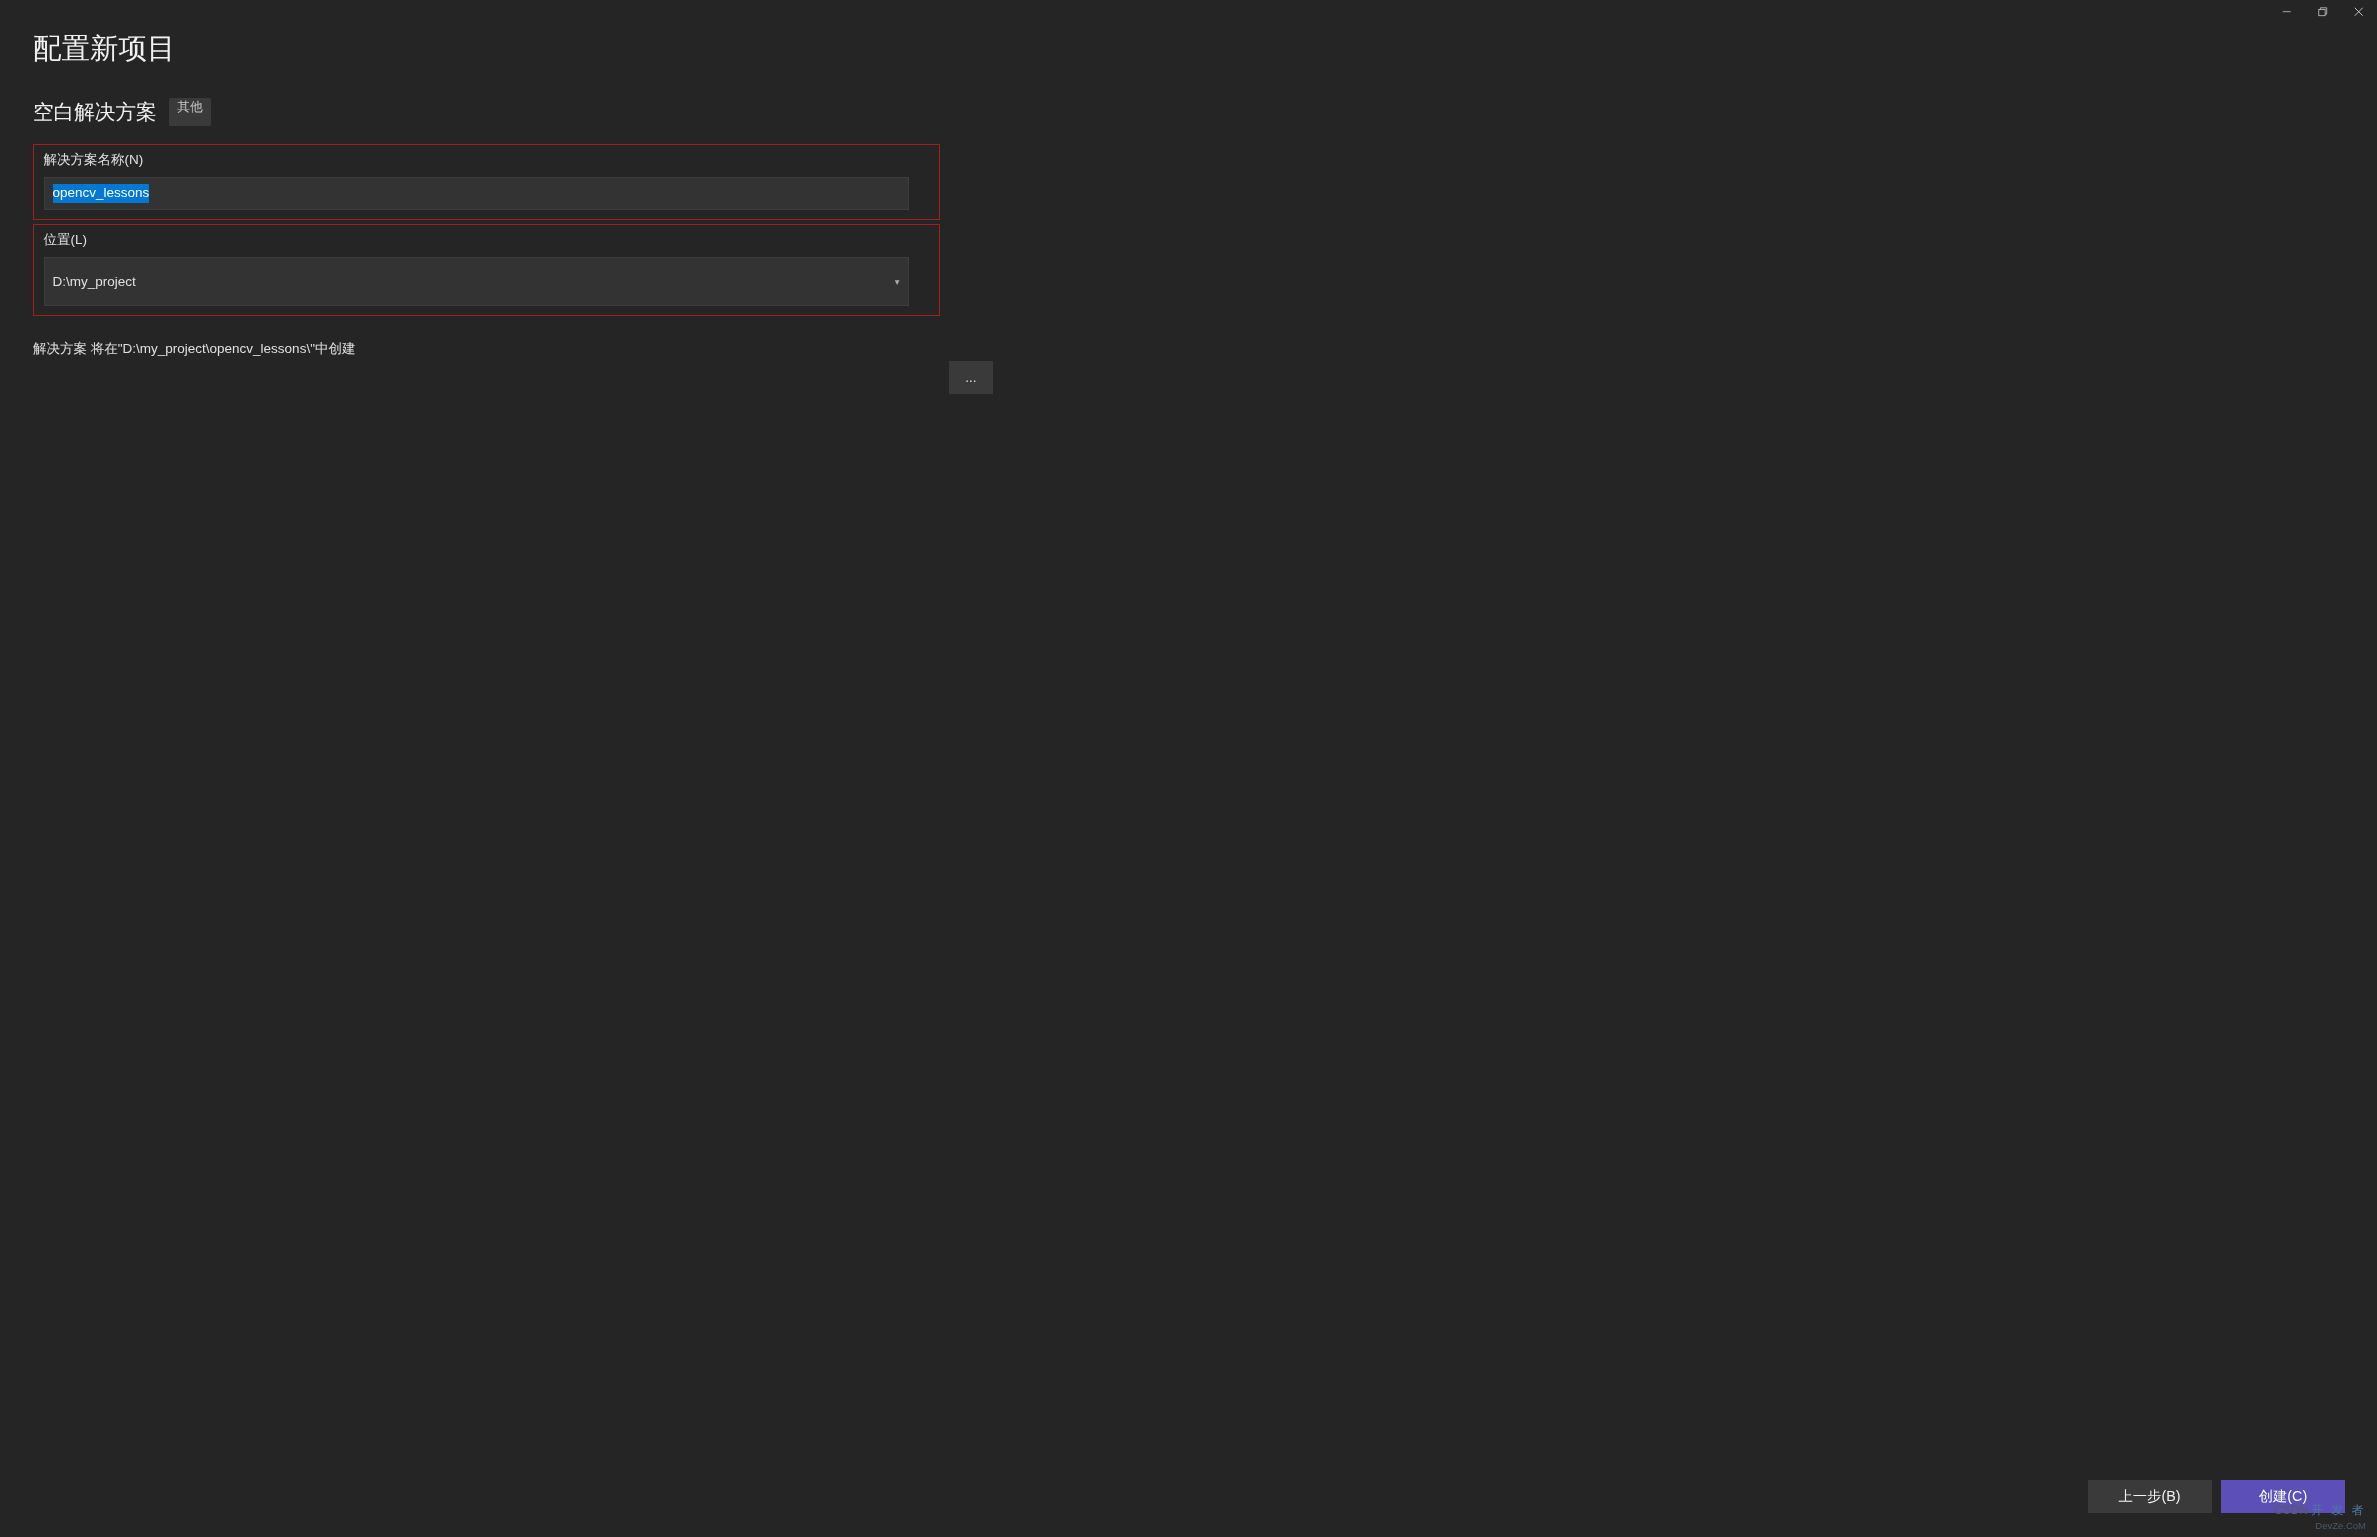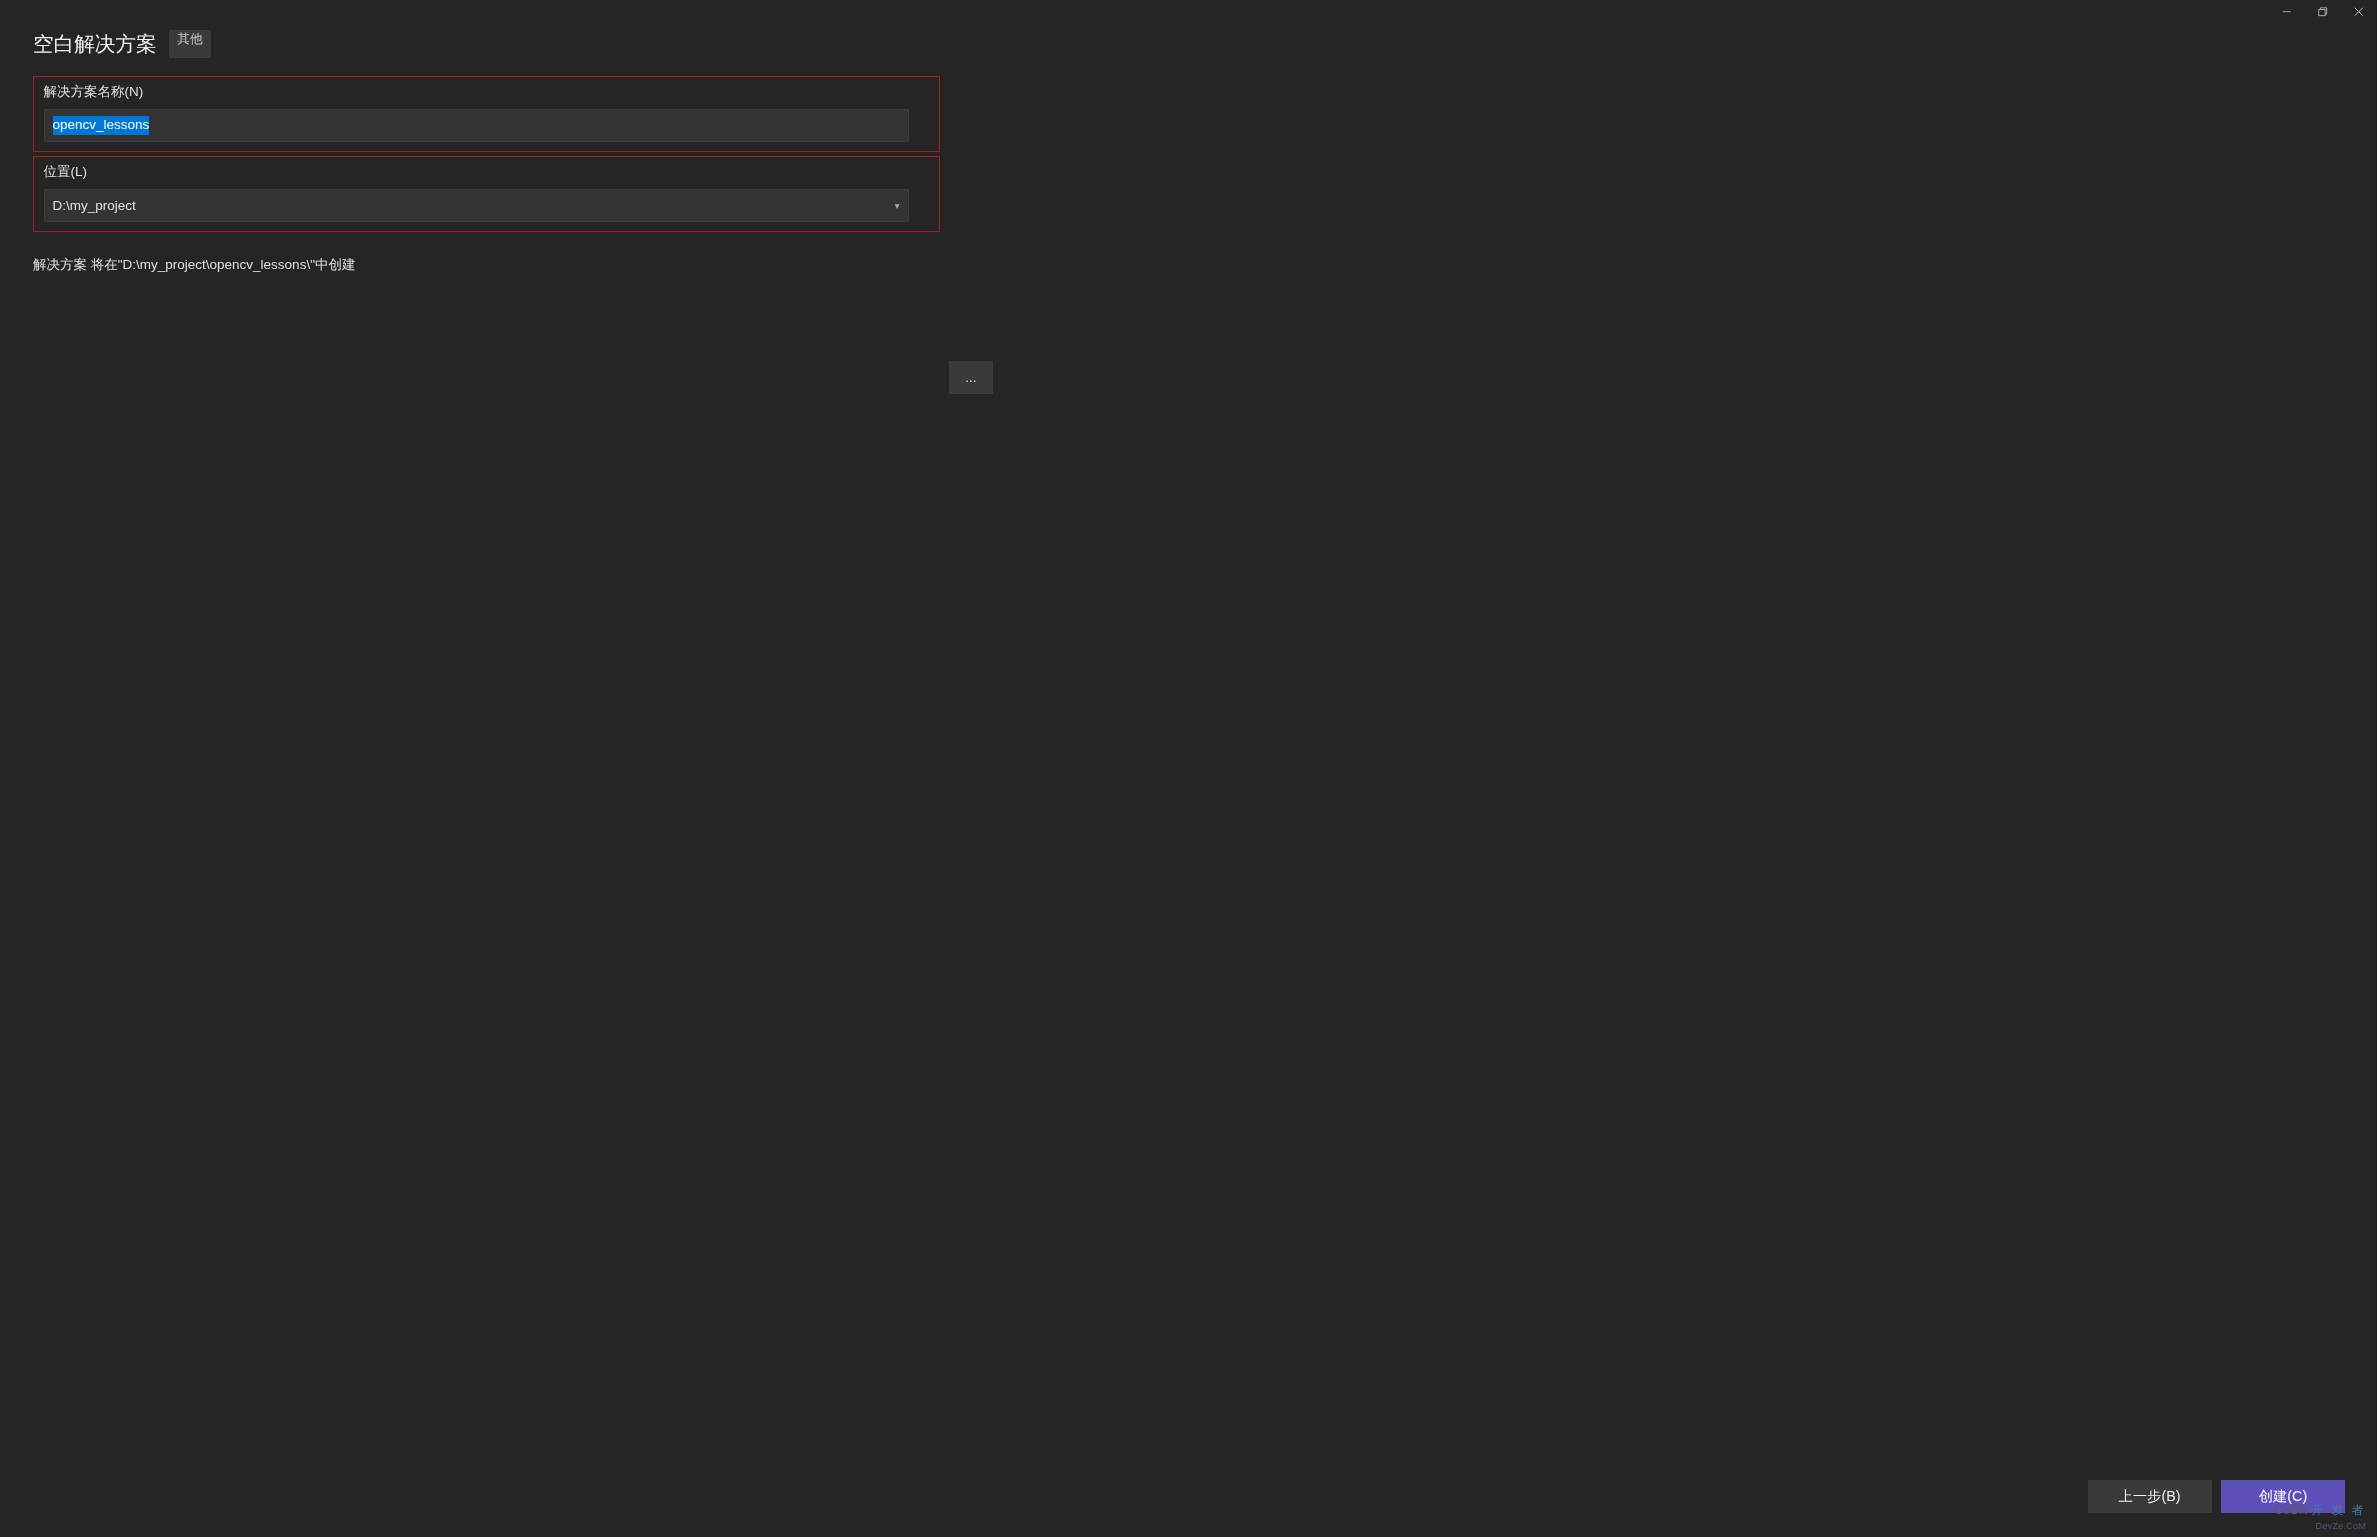--- a/index.html
+++ b/index.html
@@ -94,21 +94,21 @@
     display: flex;
     align-items: center;
   }
   .location-row {
     display: flex;
     align-items: center;
     gap: 17.4px;
   }
   .combo {
     width: 865px;
-    height: 33px;
+    height: 49px;
     background: #333333;
     border: 0.8px solid #3d3d3d;
     display: flex;
     align-items: center;
     justify-content: space-between;
     padding: 0 8px;
     color: #e0e0e0;
     font-size: 13.5px;
     cursor: pointer;
   }
@@ -196,20 +196,21 @@
     </div>
     <div class="titlebar-btn close" title="Close">
       <svg width="9.5" height="9.5" viewBox="0 0 12 12">
           <path d="M1 1 L11 11 M11 1 L1 11" stroke="#c8c8c8" stroke-width="1.2"></path>
         </svg>
     </div>
   </div>
 
   <div class="content">
 
+    <h1 class="page-title">配置新项目</h1>
 
     <div class="subtitle-row">
       <div class="subtitle">空白解决方案</div>
       <div class="tag">其他</div>
     </div>
 
     <div class="form-section">
 
       <div class="highlight-box">
         <div class="field-label">解决方案名称(N)</div>

